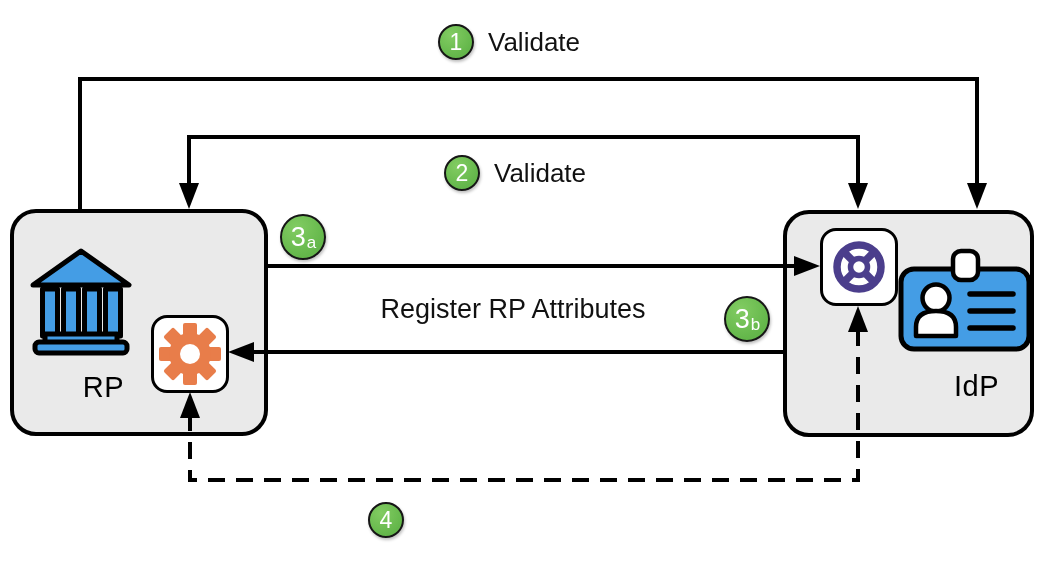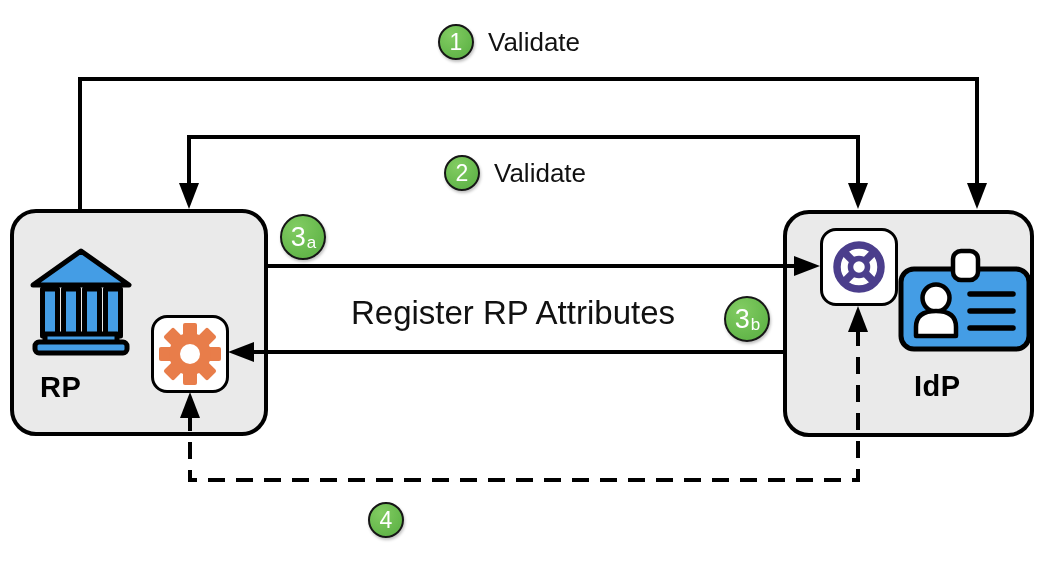--- a/index.html
+++ b/index.html
@@ -12,22 +12,22 @@
   .ink{stroke:#000;stroke-width:4;fill:none;}
   .dashed{stroke-dasharray:17 11;}
   .arrowhead{fill:#000;stroke:none;}
 
   
   .node{
     position:absolute;background:var(--node-fill,#eaeaea);
     border:4px solid #000;border-radius:26px;z-index:1;box-sizing:border-box;
   }
   .node-label{
-    position:absolute;z-index:4;font-weight:bold;font-size:29px;
-    text-align:left;color:#000;letter-spacing:0.5px;
+    position:absolute;z-index:4;font-weight:normal;font-size:29px;
+    text-align:right;color:#000;letter-spacing:0.5px;
   }
 
   
   .chip{
     position:absolute;width:78px;height:78px;background:#fff;
     border:3px solid #000;border-radius:16px;z-index:3;box-sizing:border-box;
     display:flex;align-items:center;justify-content:center;
   }
   .icon-svg{display:block;}
 
@@ -48,21 +48,21 @@
     position:absolute;width:46px;height:46px;z-index:4;border-radius:50%;
     box-sizing:border-box;border:2px solid #161616;color:#fff;
     background:radial-gradient(circle at 35% 28%, var(--accent-green-light,#82cc62), var(--accent-green,#63b64a) 72%);
     display:flex;align-items:center;justify-content:center;
     font-size:27px;box-shadow:1px 2px 3px rgba(0,0,0,0.25);
   }
   .badge-lg .sub{font-size:17px;position:relative;top:6px;left:1px;}
 
   .msg-label{
     position:absolute;left:333px;top:294px;width:360px;text-align:center;
-    z-index:4;font-size:33px;color:#111;
+    z-index:4;font-size:27px;color:#111;
   }
 
   
   .bank-part{fill:var(--icon-blue,#449de5);stroke:#000;stroke-width:5;stroke-linejoin:round;}
   .gear-part{fill:var(--icon-orange,#e87d4a);}
   .gear-hole{fill:#fff;}
   .wheel-stroke{stroke:var(--icon-purple,#4b3e8c);fill:none;}
   .wheel-hub{fill:#fff;stroke:var(--icon-purple,#4b3e8c);}
   .card-blue{fill:var(--icon-blue,#449de5);stroke:#000;stroke-width:5;}
   .card-white{fill:#fff;stroke:#000;stroke-width:4.5;stroke-linejoin:round;}

